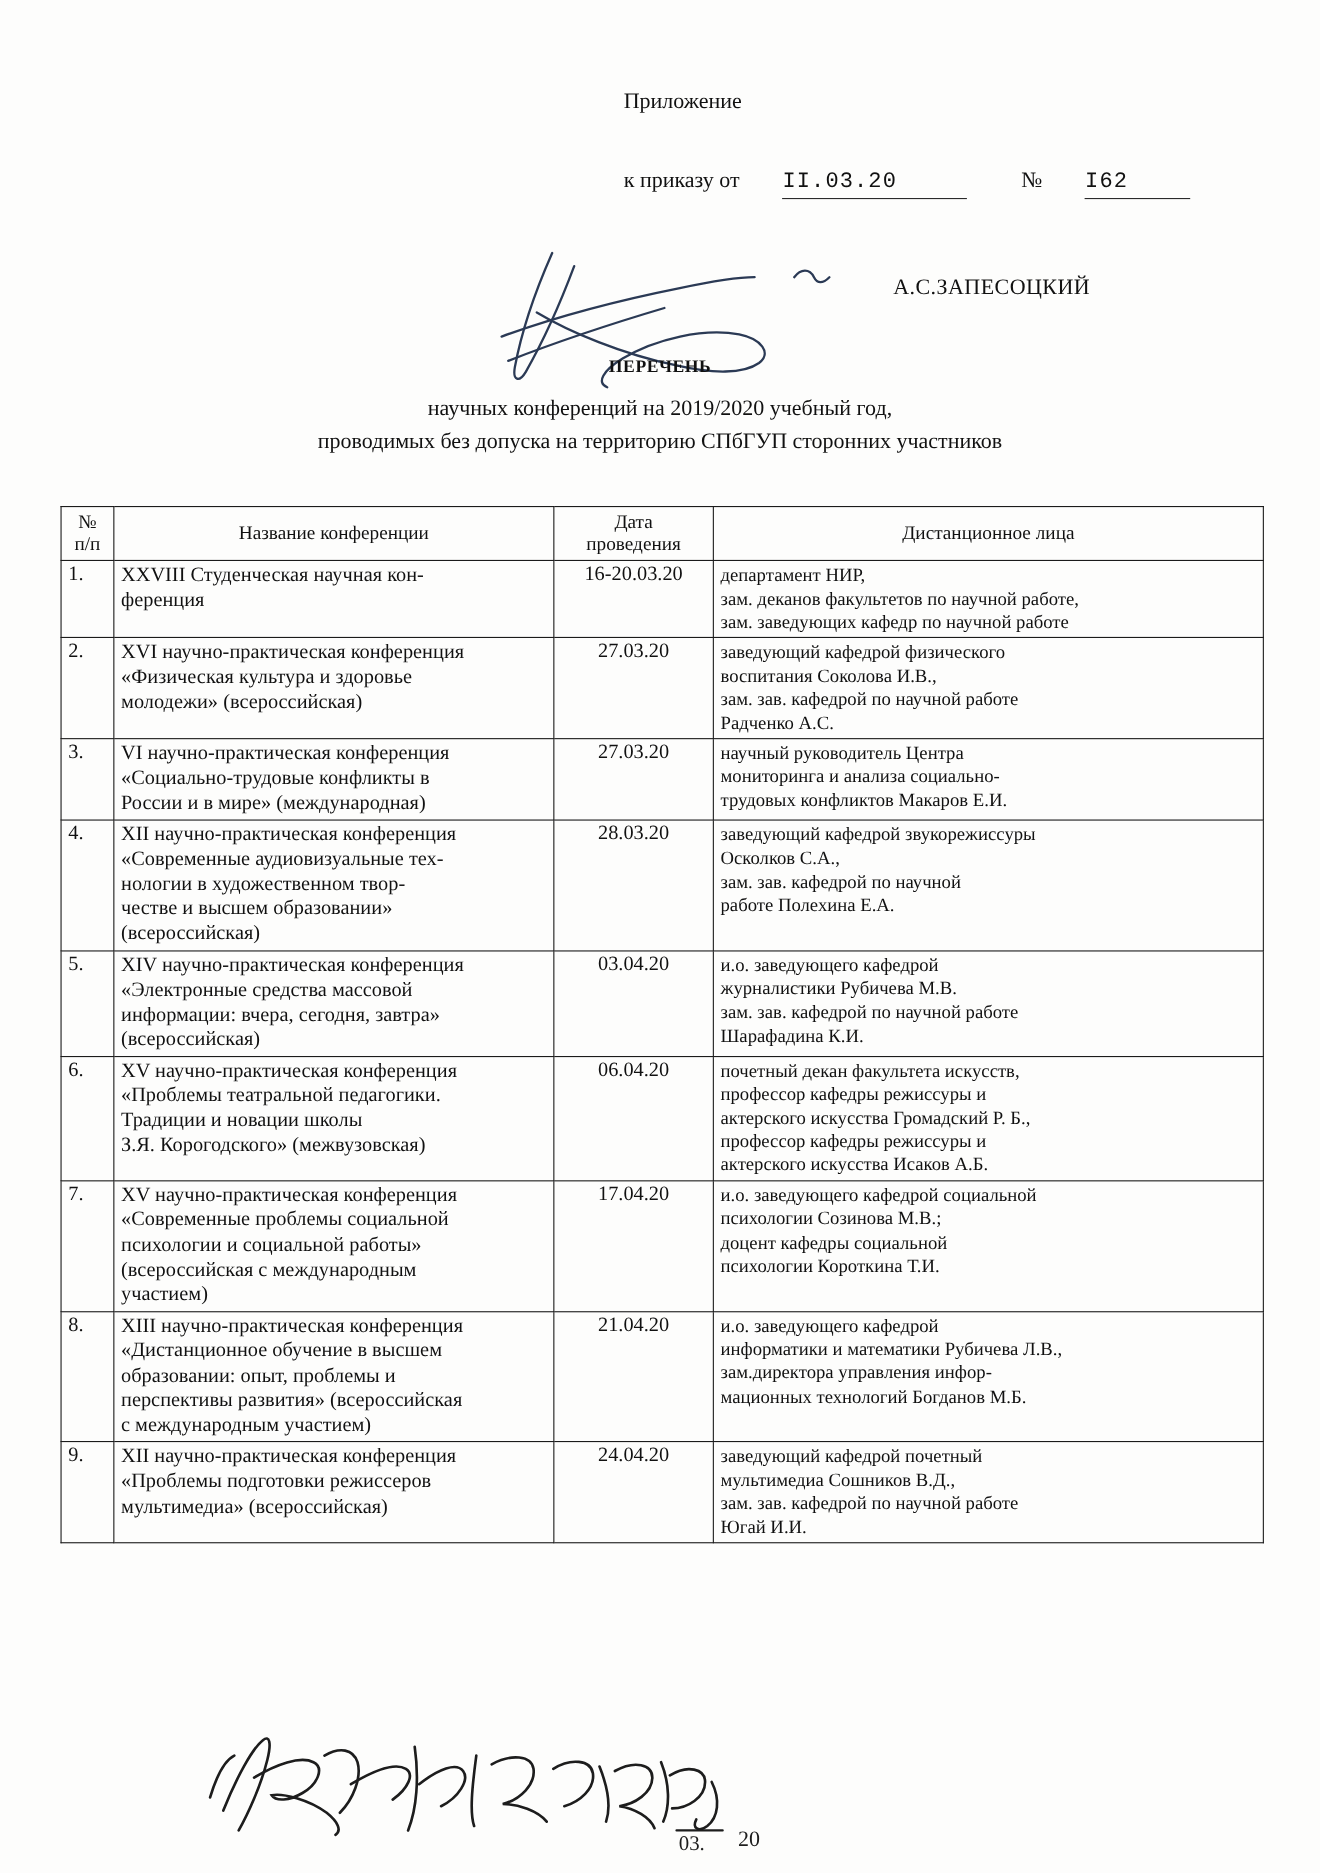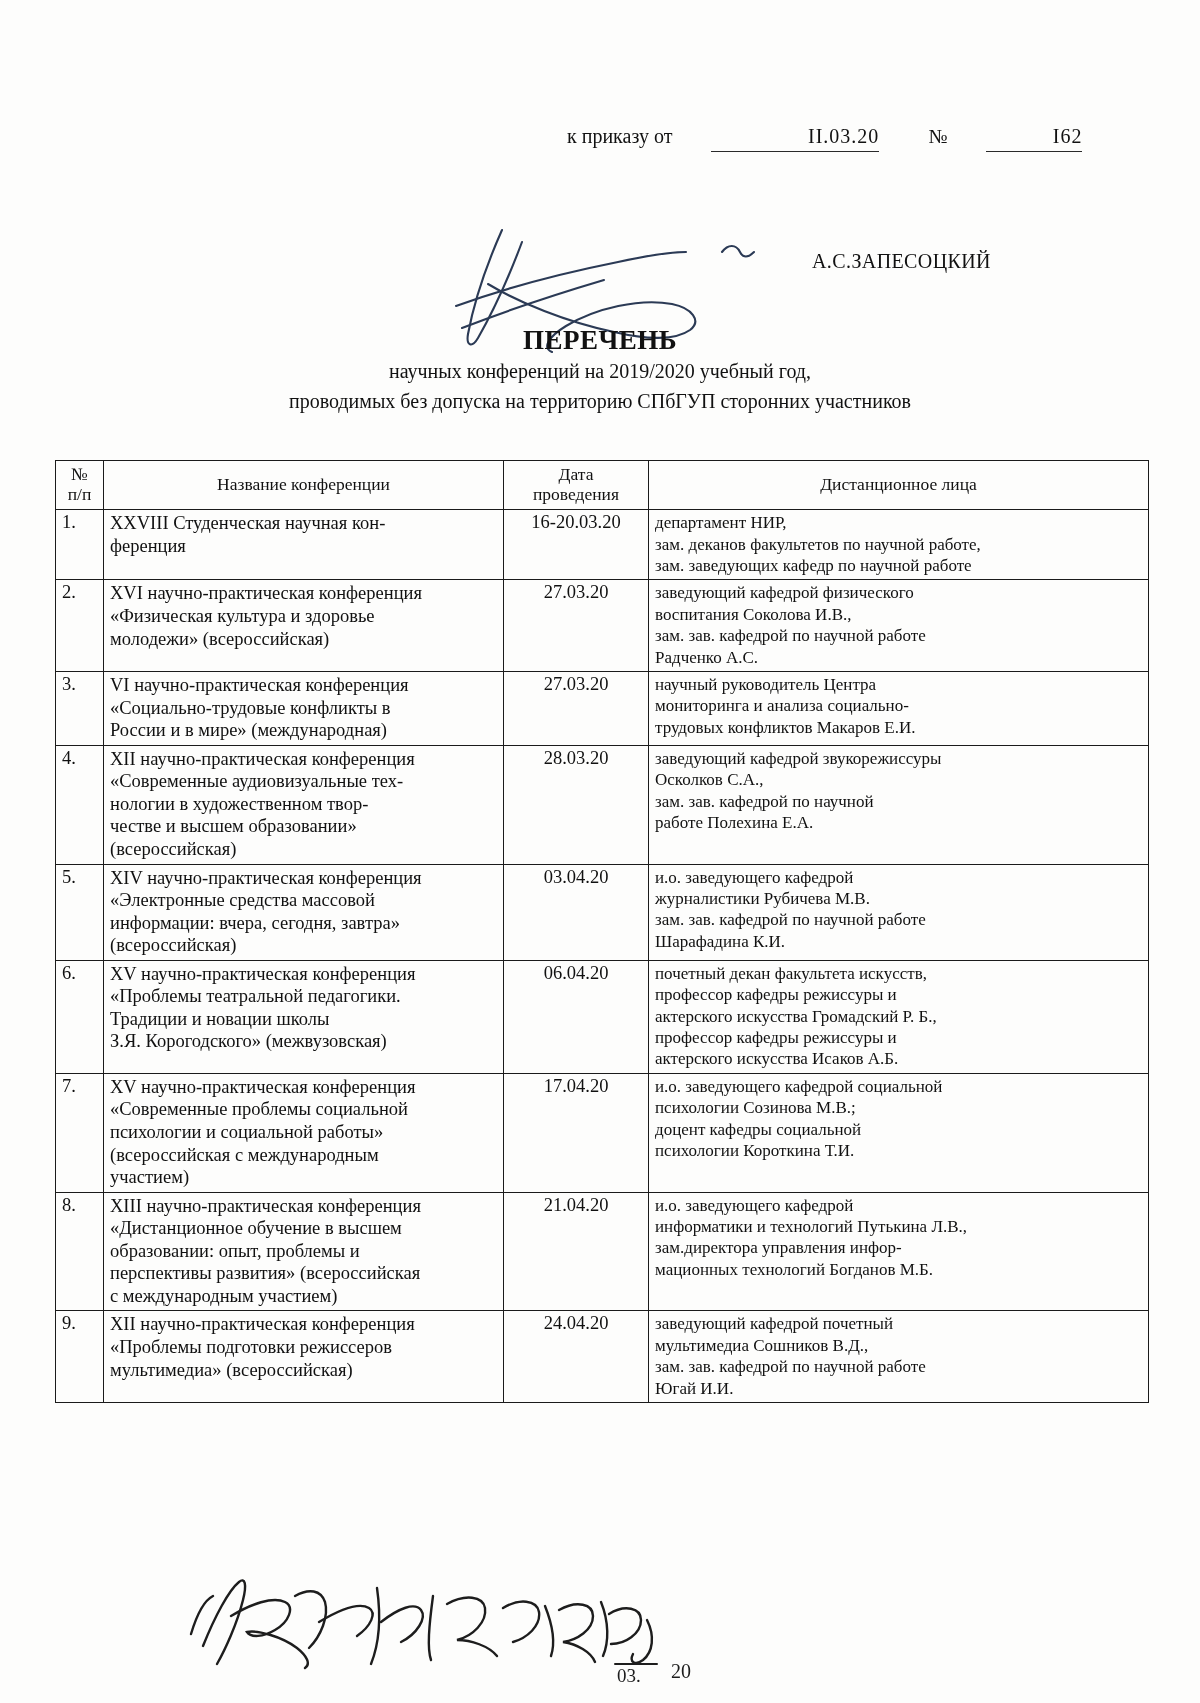--- a/index.html
+++ b/index.html
@@ -27,22 +27,22 @@
   }
   .hdr-line2 {
     white-space: nowrap;
     display: flex;
     align-items: baseline;
     gap: 33px;
   }
   .rule {
     display: inline-block;
     border-bottom: 1.6px solid #2a2a2a;
-    text-align: right;
-    font-family: Liberation Serif, serif;
+    text-align: left;
+    font-family: Liberation Mono, monospace;
     letter-spacing: 1px;
     margin-top: 44px;
   }
   .rule-date { width: 168px; margin-left: 6px; }
   .rule-num  { width: 96px;  margin-left: 6px; }
   .nomer { margin-left: 16px; }
 
   .approve {
     position: absolute;
     left: 567px;
@@ -75,21 +75,21 @@
     height: 135px;
     pointer-events: none;
   }
 
   
   .doc-title {
     position: absolute;
     left: 0; right: 0;
     top: 325px;
     text-align: center;
-    font-size: 27px;
+    font-size: 16px;
     font-weight: bold;
     letter-spacing: .5px;
   }
   .doc-sub1 {
     position: absolute;
     left: 0; right: 0;
     top: 360px;
     text-align: center;
     font-size: 20px;
   }
@@ -161,20 +161,21 @@
   td.name div.ln,
   td.resp div.ln { white-space: pre-wrap; }
   td.name div.ln { text-align: justify; text-align-last: left; }
 </style>
 </head>
 <body>
 
 <div class="page">
 
   <div class="hdr-block">
+    <div>Приложение</div>
     <div class="hdr-line2">
       <span>к приказу от</span>
       <span class="rule rule-date">II.03.20</span>
       <span class="nomer">№</span>
       <span class="rule rule-num">I62</span>
     </div>
   </div>
 
 
   <div class="rector-name">А.С.ЗАПЕСОЦКИЙ</div>
@@ -334,21 +335,21 @@
             <td class="name">
               <div class="ln">XIII научно-практическая конференция</div>
               <div class="ln">«Дистанционное обучение в высшем</div>
               <div class="ln">образовании: опыт, проблемы и</div>
               <div class="ln">перспективы развития» (всероссийская</div>
               <div class="ln">с международным участием)</div>
             </td>
             <td class="date">21.04.20</td>
             <td class="resp">
               <div class="ln">и.о. заведующего кафедрой</div>
-              <div class="ln">информатики и технологий Путькина Л.В.,</div>
+              <div class="ln">информатики и математики Рубичева Л.В.,</div>
               <div class="ln">зам.директора управления инфор-</div>
               <div class="ln">мационных технологий Богданов М.Б.</div>
             </td>
           </tr>
           <tr>
             <td class="num">9.</td>
             <td class="name">
               <div class="ln">XII научно-практическая конференция</div>
               <div class="ln">«Проблемы подготовки режиссеров</div>
               <div class="ln">мультимедиа» (всероссийская)</div>

